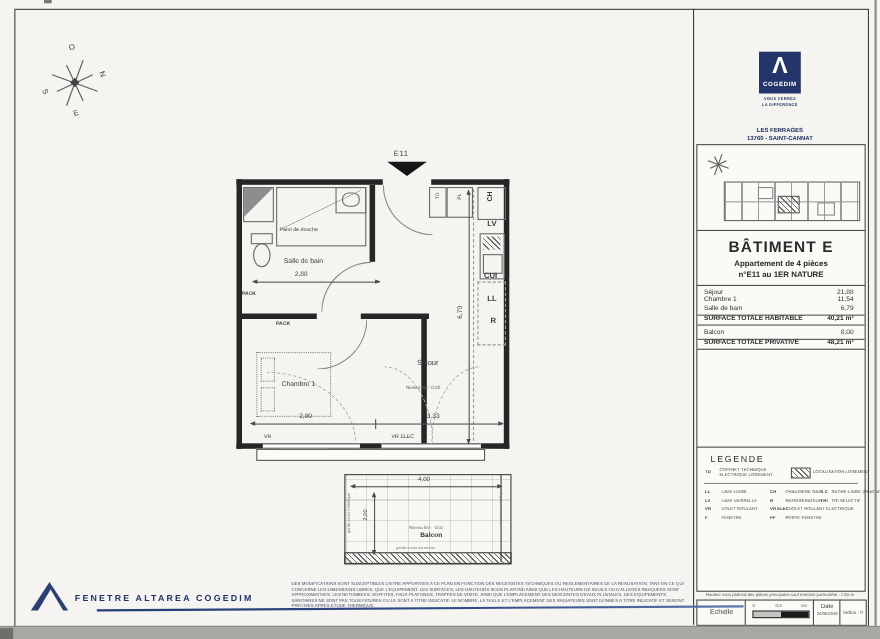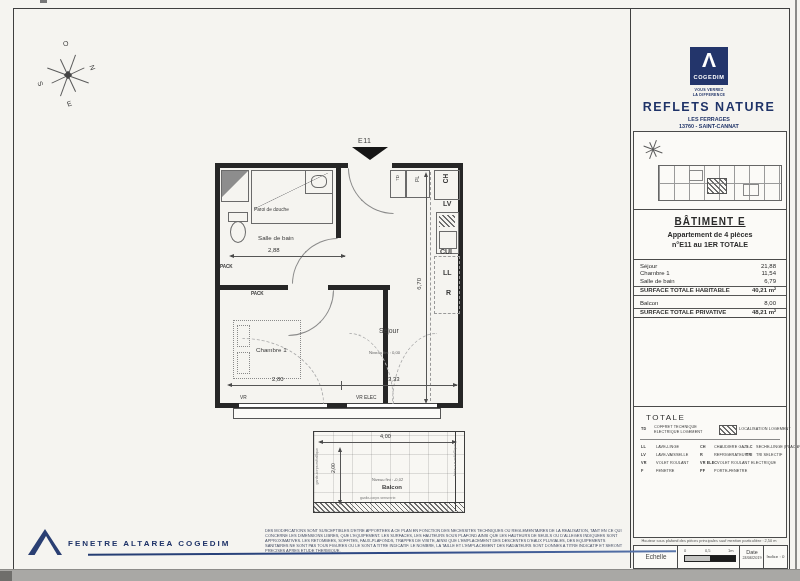--- a/index.html
+++ b/index.html
@@ -166,44 +166,43 @@
   <div class="abs lbl vtext" style="left:315px;top:448px;font-size:3.6px;color:#777;">garde-corps métallique</div>
   <div class="abs lbl vtext" style="left:453px;top:444px;font-size:3.6px;color:#777;">brise vue métallique</div>
   <div class="abs lbl" style="left:360px;top:496px;font-size:3.6px;color:#777;">garde-corps serrurerie</div>
 
   <div class="abs" style="left:690px;top:47px;width:38px;height:38px;background:#23356b;">
     <div class="c" style="color:#fff;font-size:21px;line-height:26px;font-weight:bold;">Λ</div>
     <div class="c" style="color:#fff;font-size:5.6px;font-weight:bold;letter-spacing:.6px;margin-top:1px;">COGEDIM</div>
   </div>
   <div class="abs c navy" style="left:684px;top:88px;width:50px;font-size:3.6px;font-weight:bold;letter-spacing:.3px;">VOUS VERREZ</div>
   <div class="abs c navy" style="left:684px;top:93px;width:50px;font-size:3.6px;font-weight:bold;letter-spacing:.3px;">LA DIFFERENCE</div>
-  <div class="abs c navy" style="left:630px;top:100px;width:158px;font-size:12.5px;font-weight:bold;letter-spacing:1.5px;">REFLETS NATURE</div>
   <div class="abs c navy" style="left:630px;top:116px;width:158px;font-size:5.4px;font-weight:bold;">LES FERRAGES</div>
   <div class="abs c navy" style="left:630px;top:123px;width:158px;font-size:5.4px;font-weight:bold;">13760 - SAINT-CANNAT</div>
 
   <div class="abs bd" style="left:633px;top:131px;width:152px;height:78px;background:#fbfaf7;">
 
     <div class="abs" style="left:8px;top:7px;width:22px;height:22px;">
       <div class="abs compassline" style="left:1px;top:10px;width:20px;height:1px;transform:rotate(20deg);"></div>
       <div class="abs compassline" style="left:1px;top:10px;width:20px;height:1px;transform:rotate(110deg);"></div>
       <div class="abs compassline" style="left:3px;top:10px;width:16px;height:1px;transform:rotate(65deg);"></div>
       <div class="abs compassline" style="left:3px;top:10px;width:16px;height:1px;transform:rotate(155deg);"></div>
     </div>
 
     <div class="abs" style="left:24px;top:33px;width:122px;height:34px;border:1px solid #666;background-image:repeating-linear-gradient(90deg,#9a9a9a 0 1px,transparent 1px 15px),linear-gradient(#9a9a9a,#9a9a9a);background-size:100% 100%,100% 1px;background-position:0 0,0 17px;background-repeat:repeat,no-repeat;">
       <div class="abs hatch" style="left:48px;top:12px;width:18px;height:14px;border:1px solid #555;"></div>
       <div class="abs" style="left:30px;top:4px;width:12px;height:9px;border:1px solid #888;"></div>
       <div class="abs" style="left:84px;top:18px;width:14px;height:10px;border:1px solid #888;"></div>
     </div>
   </div>
 
   <div class="abs bd" style="left:633px;top:209px;width:152px;height:50px;background:#fbfaf7;">
-    <div class="c navy" style="font-size:10px;font-weight:bold;letter-spacing:1px;margin-top:6px;color:#2b2b2b;text-decoration:underline;">BÂTIMENT E</div>
+    <div class="c navy" style="font-size:14px;font-weight:bold;letter-spacing:1px;margin-top:6px;color:#2b2b2b;">BÂTIMENT E</div>
     <div class="c" style="font-size:7.2px;font-weight:bold;margin-top:3px;color:#2b2b2b;">Appartement de 4 pièces</div>
-    <div class="c" style="font-size:7.2px;font-weight:bold;margin-top:1px;color:#2b2b2b;">n°E11 au 1ER TOTALE</div>
+    <div class="c" style="font-size:7.2px;font-weight:bold;margin-top:1px;color:#2b2b2b;">n°E11 au 1ER NATURE</div>
   </div>
 
   <div class="abs bd" style="left:633px;top:259px;width:152px;height:58px;background:#fbfaf7;">
     <div class="srow" style="margin-top:3px;">
       <span>Séjour</span>
       <span>21,88</span>
     </div>
     <div class="srow">
       <span>Chambre 1</span>
       <span>11,54</span>
@@ -226,21 +225,21 @@
       <div class="srow tot">
         <span>SURFACE TOTALE PRIVATIVE</span>
         <span>48,21 m²</span>
       </div>
     </div>
   </div>
 
   <div class="abs bd" style="left:633px;top:317px;width:152px;height:89px;background:#fbfaf7;"></div>
 
   <div class="abs bd" style="left:633px;top:406px;width:152px;height:130px;background:#fbfaf7;">
-    <div style="font-size:8px;letter-spacing:1.5px;margin:6px 0 0 12px;color:#2b2b2b;">TOTALE</div>
+    <div style="font-size:8px;letter-spacing:1.5px;margin:6px 0 0 12px;color:#2b2b2b;">LEGENDE</div>
     <div class="lentry" style="left:7px;top:20px;font-weight:bold;">TD</div>
     <div class="lentry" style="left:20px;top:18px;width:58px;white-space:normal;line-height:1.25;">COFFRET TECHNIQUE ELECTRIQUE LOGEMENT</div>
     <div class="abs hatch" style="left:85px;top:18px;width:16px;height:8px;border:1px solid #555;"></div>
     <div class="lentry" style="left:105px;top:20px;">LOCALISATION LOGEMENT</div>
     <div class="abs" style="left:6px;top:32px;width:140px;height:1px;background:#888;"></div>
 
     <div class="lentry" style="left:7px;top:38px;font-weight:bold;">LL</div>
     <div class="lentry" style="left:22px;top:38px;">LAVE-LINGE</div>
     <div class="lentry" style="left:66px;top:38px;font-weight:bold;">CH</div>
     <div class="lentry" style="left:80px;top:38px;">CHAUDIERE GAZ</div>

